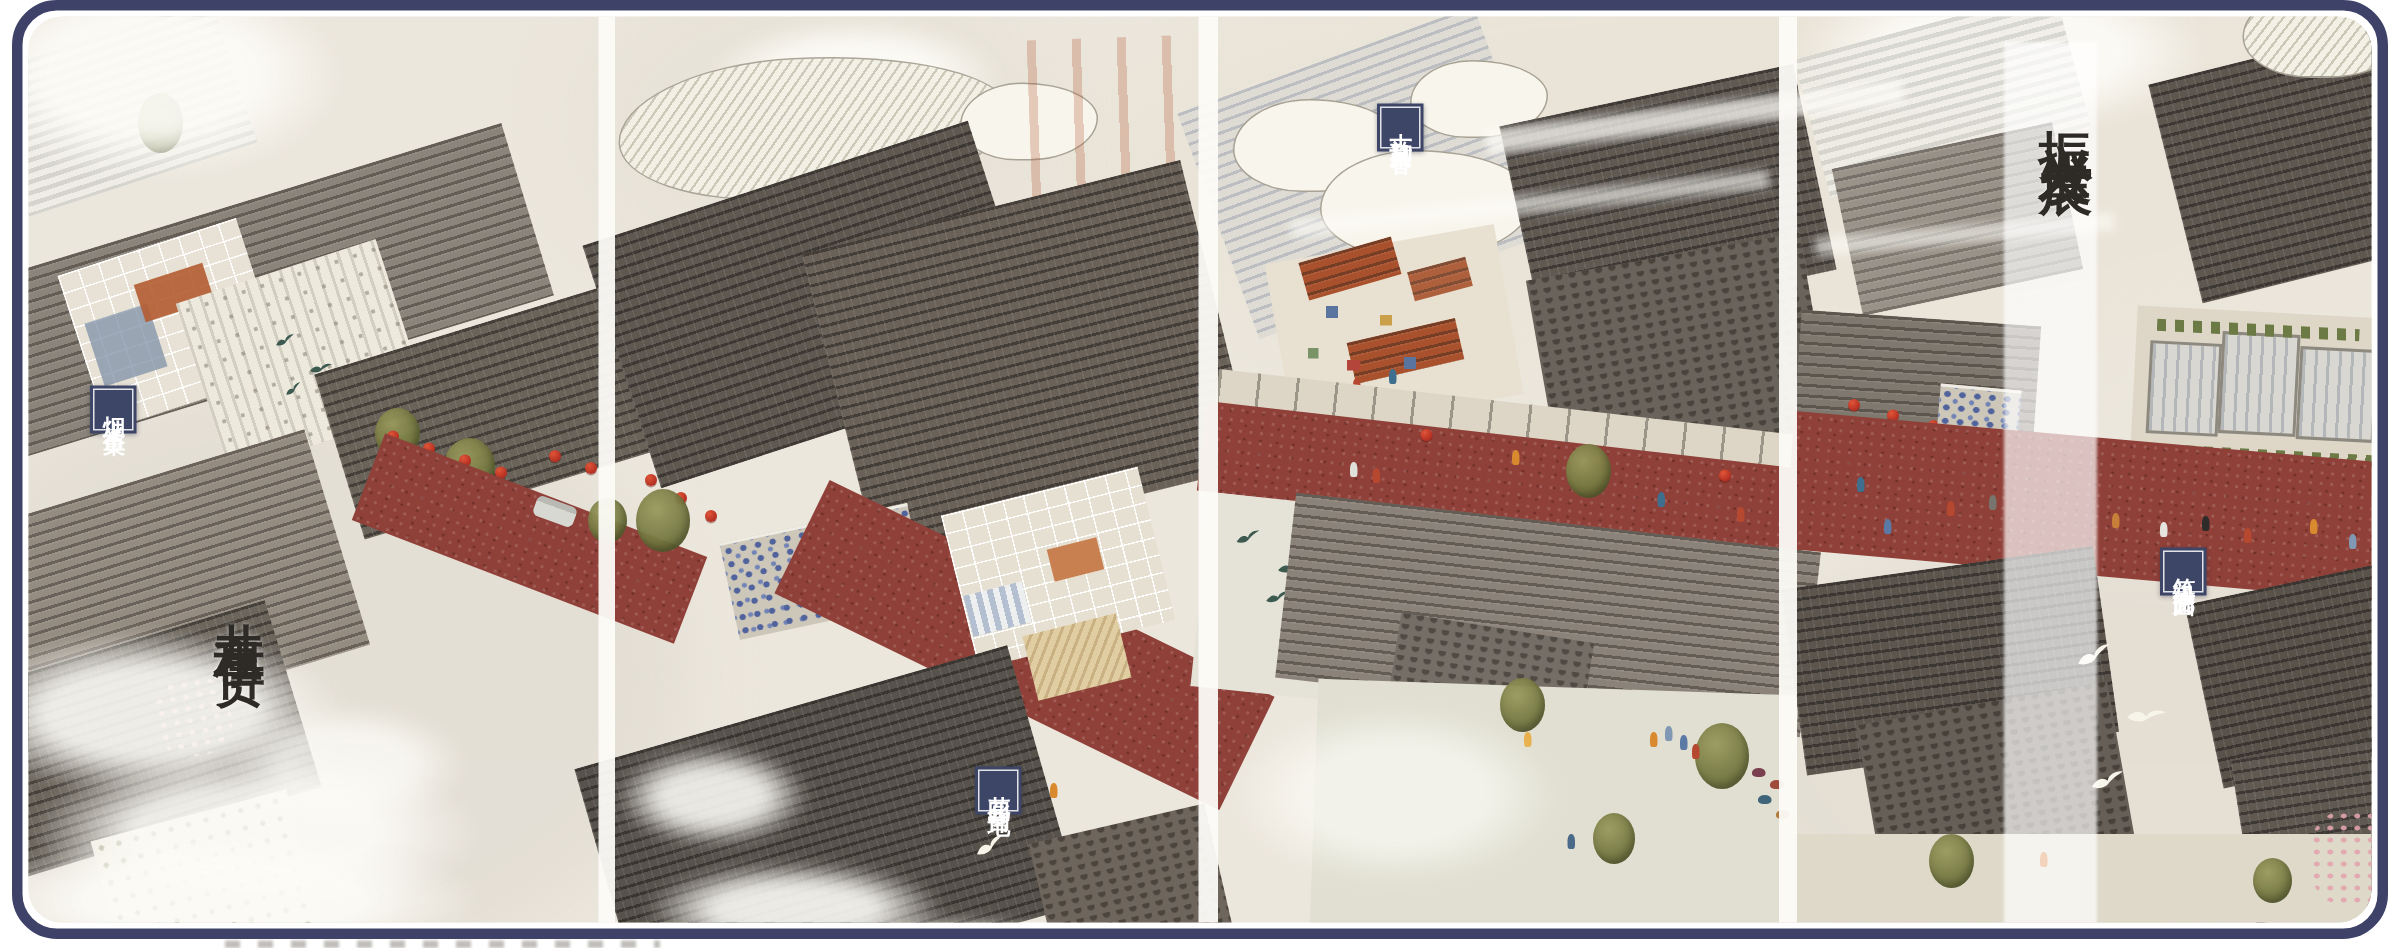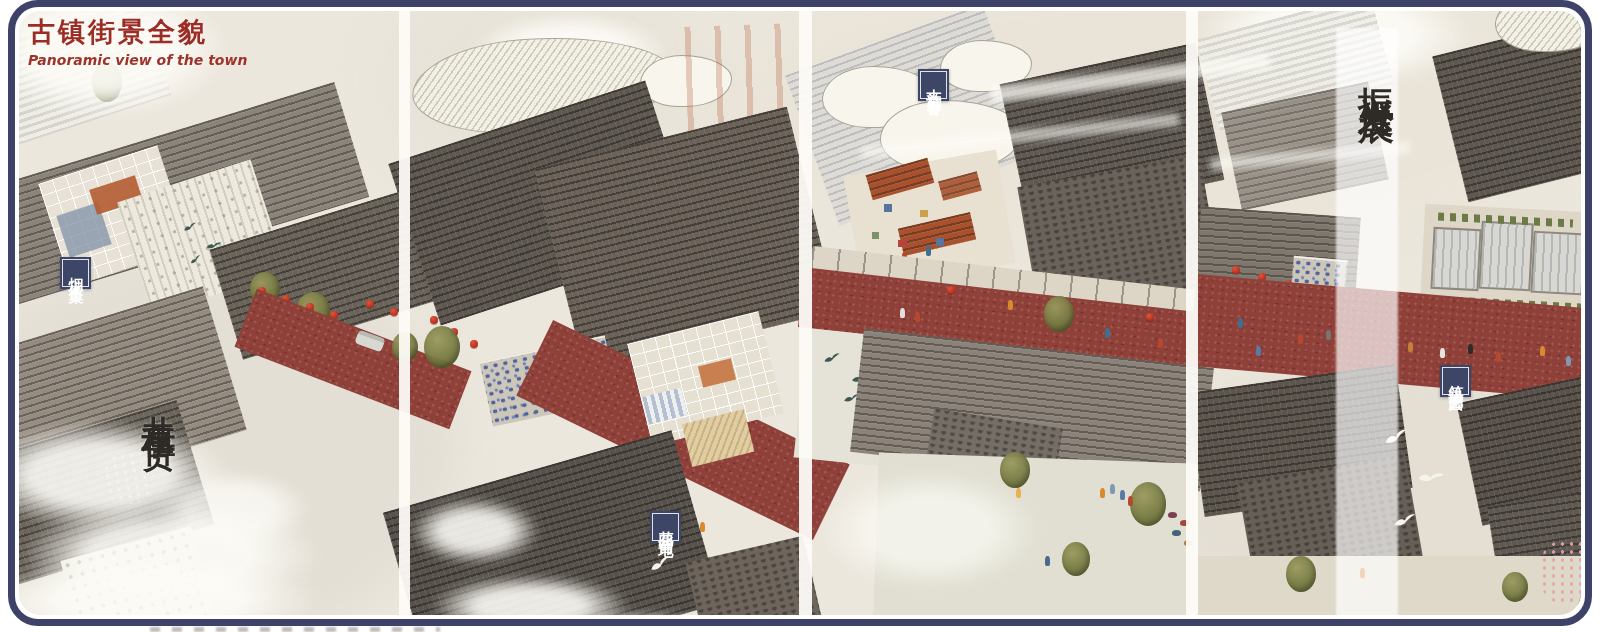--- a/index.html
+++ b/index.html
@@ -279,24 +279,20 @@
    <div class="abs" style="left:990px;top:70px;width:280px;height:16px;transform:rotate(-7deg);background:rgba(252,251,246,.75);filter:blur(3px);"></div>
    <div class="abs" style="left:860px;top:130px;width:320px;height:12px;transform:rotate(-6deg);background:rgba(252,251,246,.6);filter:blur(3px);"></div>
    <div class="abs" style="left:1210px;top:150px;width:200px;height:12px;transform:rotate(-5deg);background:rgba(252,251,246,.6);filter:blur(3px);"></div>
    <div class="abs cloud" style="left:820px;top:470px;width:220px;height:120px;opacity:.7;"></div>
 
    <div class="abs whitebar" style="left:399px;top:0;width:11px;height:632px;"></div>
    <div class="abs whitebar" style="left:799px;top:0;width:13px;height:632px;"></div>
    <div class="abs whitebar" style="left:1186px;top:0;width:12px;height:632px;"></div>
    <div class="abs band" style="left:1336px;top:28px;width:62px;height:590px;filter:blur(1px);"></div>
 
-   <div class="abs" style="left:28px;top:14px;">
-     <div class="title-cn">古镇街景全貌</div>
-     <div class="title-en">Panoramic view of the town</div>
-   </div>
    <div class="tag" style="left:60px;top:257px;">烟火市集</div>
    <div class="tag" style="left:650px;top:511px;">花园营地</div>
    <div class="tag" style="left:918px;top:69px;">古韵茶香</div>
    <div class="tag" style="left:1440px;top:365px;">筑绿廊园</div>
    <div class="theme" style="left:136px;top:388px;font-size:34px;letter-spacing:7px;">共享租赁</div>
    <div class="theme" style="left:1352px;top:58px;font-size:36px;letter-spacing:8px;">振兴发展</div>
 
   </div>
  </div>
 </div>

